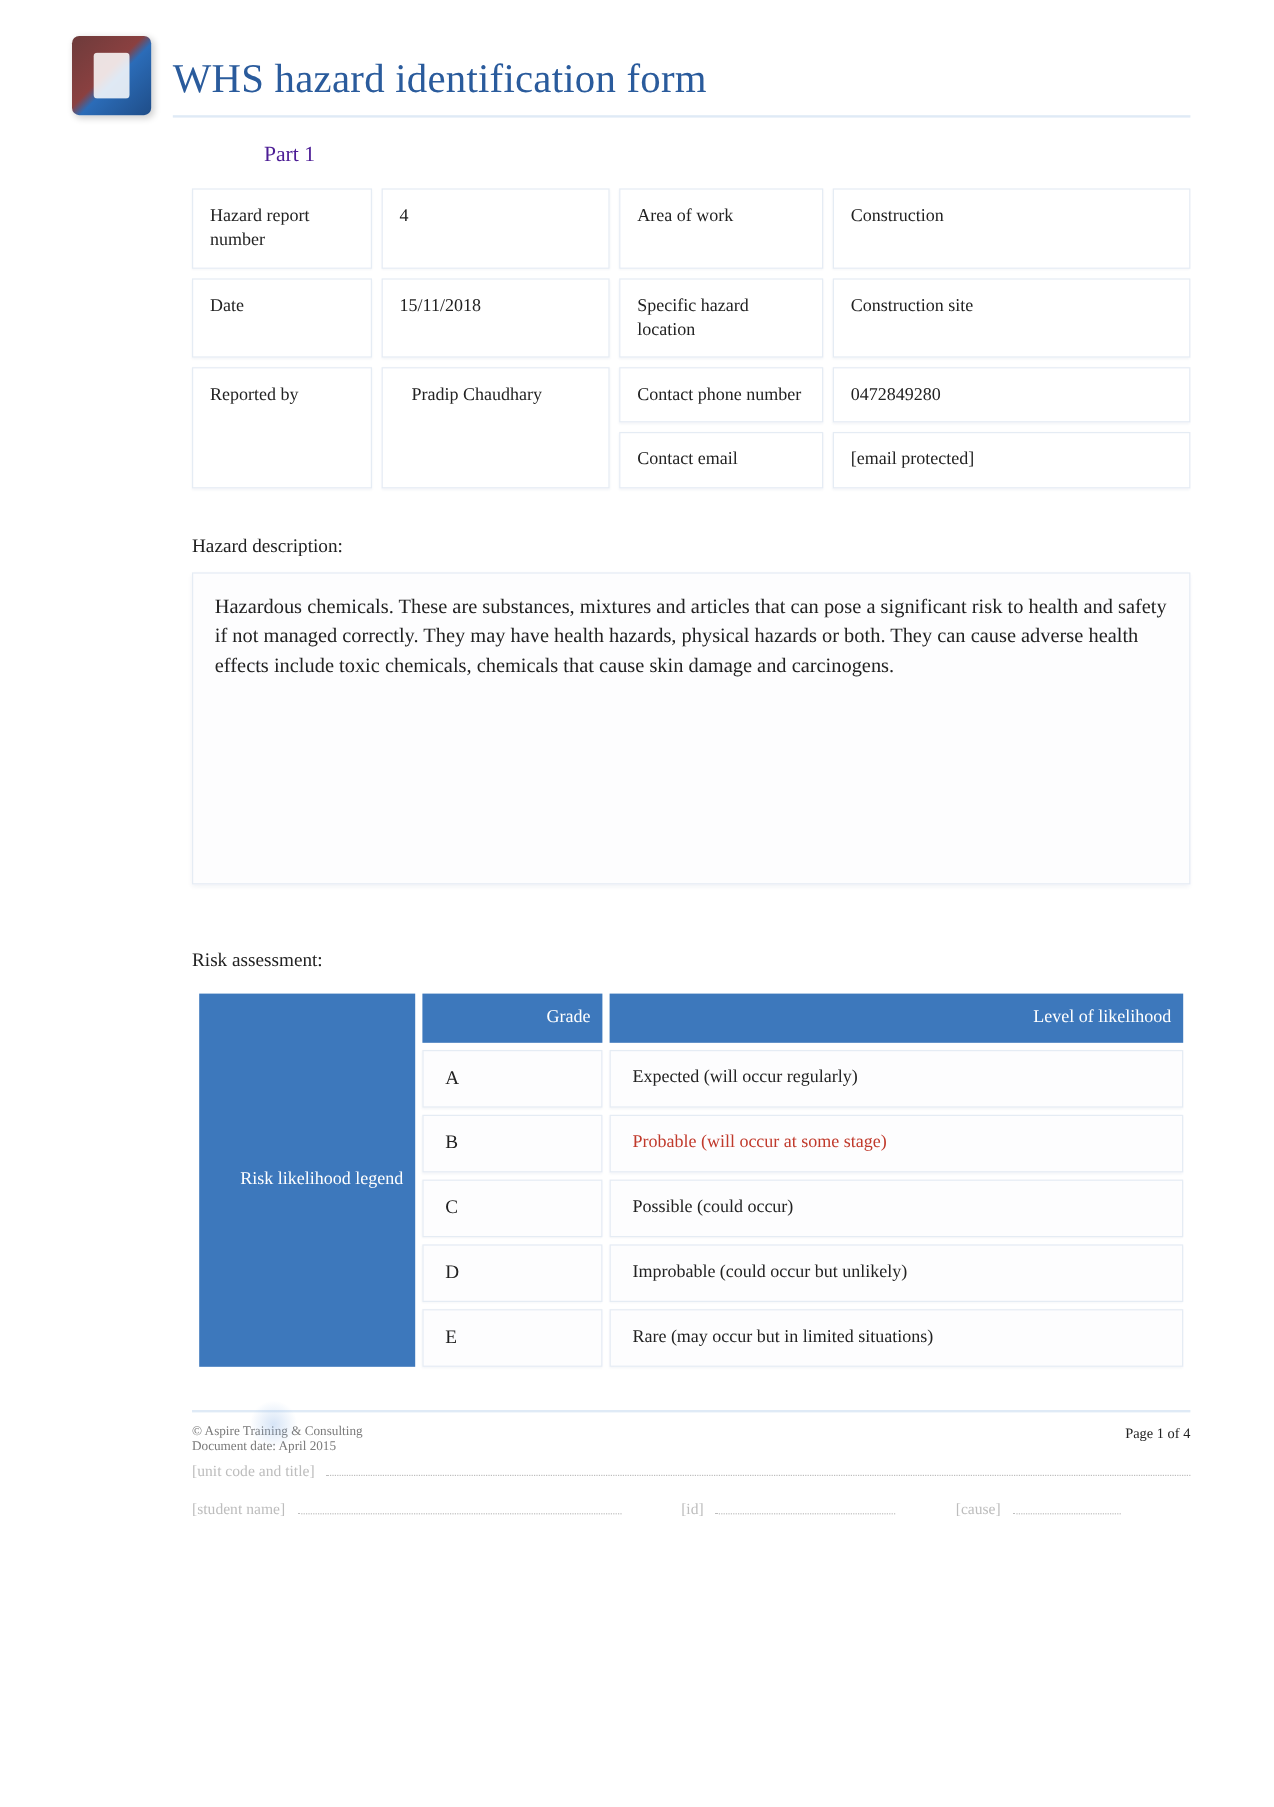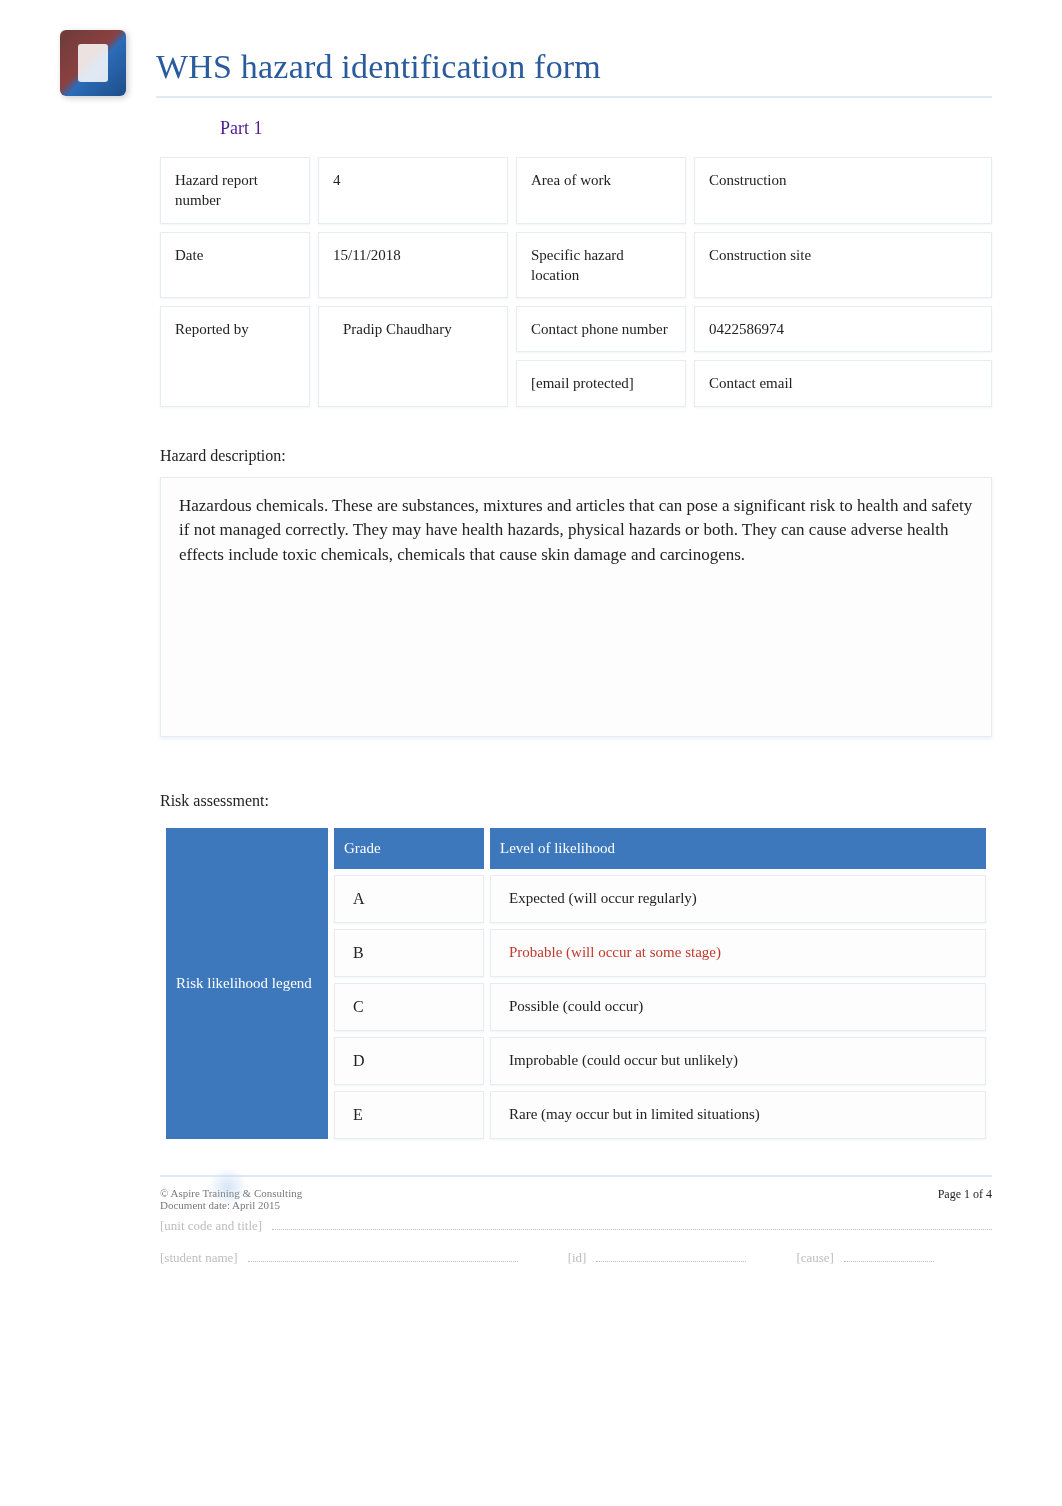--- a/index.html
+++ b/index.html
@@ -10,21 +10,21 @@
     color: #222;
     padding: 30px 0 40px 0;
   }
   .page {
     width: 100%;
     padding: 0 70px 0 60px;
   }
   .header-row {
     display: flex;
     align-items: flex-start;
-    gap: 30px;
+    gap: 18px;
     padding-left: 0;
   }
   .logo-box {
     width: 66px;
     height: 66px;
     border-radius: 6px;
     background: linear-gradient(135deg, #6d3b3b 0%, #8a4040 45%, #2b6cb8 55%, #1f4d88 100%);
     box-shadow: 2px 2px 6px rgba(0,0,0,0.2);
     display:flex; align-items:center; justify-content:center;
   }
@@ -87,30 +87,30 @@
     border-collapse: separate;
     border-spacing: 6px;
     width: 100%;
   }
   .risk-header th {
     background: #3d78bc;
     color: #ffffff;
     font-weight: normal;
     font-size: 15px;
     padding: 12px 10px;
-    text-align: left;
+    text-align: right;
   }
   .risk-sidecell {
     background: #3d78bc;
     color: #ffffff;
     font-size: 15px;
     text-align: center;
     vertical-align: middle;
     padding: 10px;
-    width: 162px;
+    width: 180px;
   }
   .risk-grade {
     background: #fdfdfe;
     border: 1px solid #e5ecf4;
     box-shadow: 0 1px 2px rgba(40,70,120,0.06);
     width: 150px;
     padding: 14px 18px;
     font-size: 16px;
   }
   .risk-level {
@@ -171,24 +171,24 @@
       <div class="cell">Construction</div>
 
       <div class="cell label">Date</div>
       <div class="cell">15/11/2018</div>
       <div class="cell label">Specific hazard location</div>
       <div class="cell">Construction site</div>
 
       <div class="cell label" style="grid-row: span 2;">Reported by</div>
       <div class="cell" style="grid-row: span 2; padding-left: 24px;">Pradip Chaudhary</div>
       <div class="cell label">Contact phone number</div>
-      <div class="cell">0422586974</div>
-
+      <div class="cell">0472849280</div>
+
+      <div class="cell label">Contact email</div>
       <div class="cell">[email protected]</div>
-      <div class="cell label">Contact email</div>
     </div>
 
     <div class="section-heading">Hazard description:</div>
     <div class="desc-box">Hazardous chemicals. These are substances, mixtures and articles that can pose a significant risk to health and safety if not managed correctly. They may have health hazards, physical hazards or both. They can cause adverse health effects include toxic chemicals, chemicals that cause skin damage and carcinogens.</div>
 
     <div class="section-heading" style="margin-top:55px;">Risk assessment:</div>
 
     <table class="risk-table">
       <tbody>
           <tr class="risk-header">

